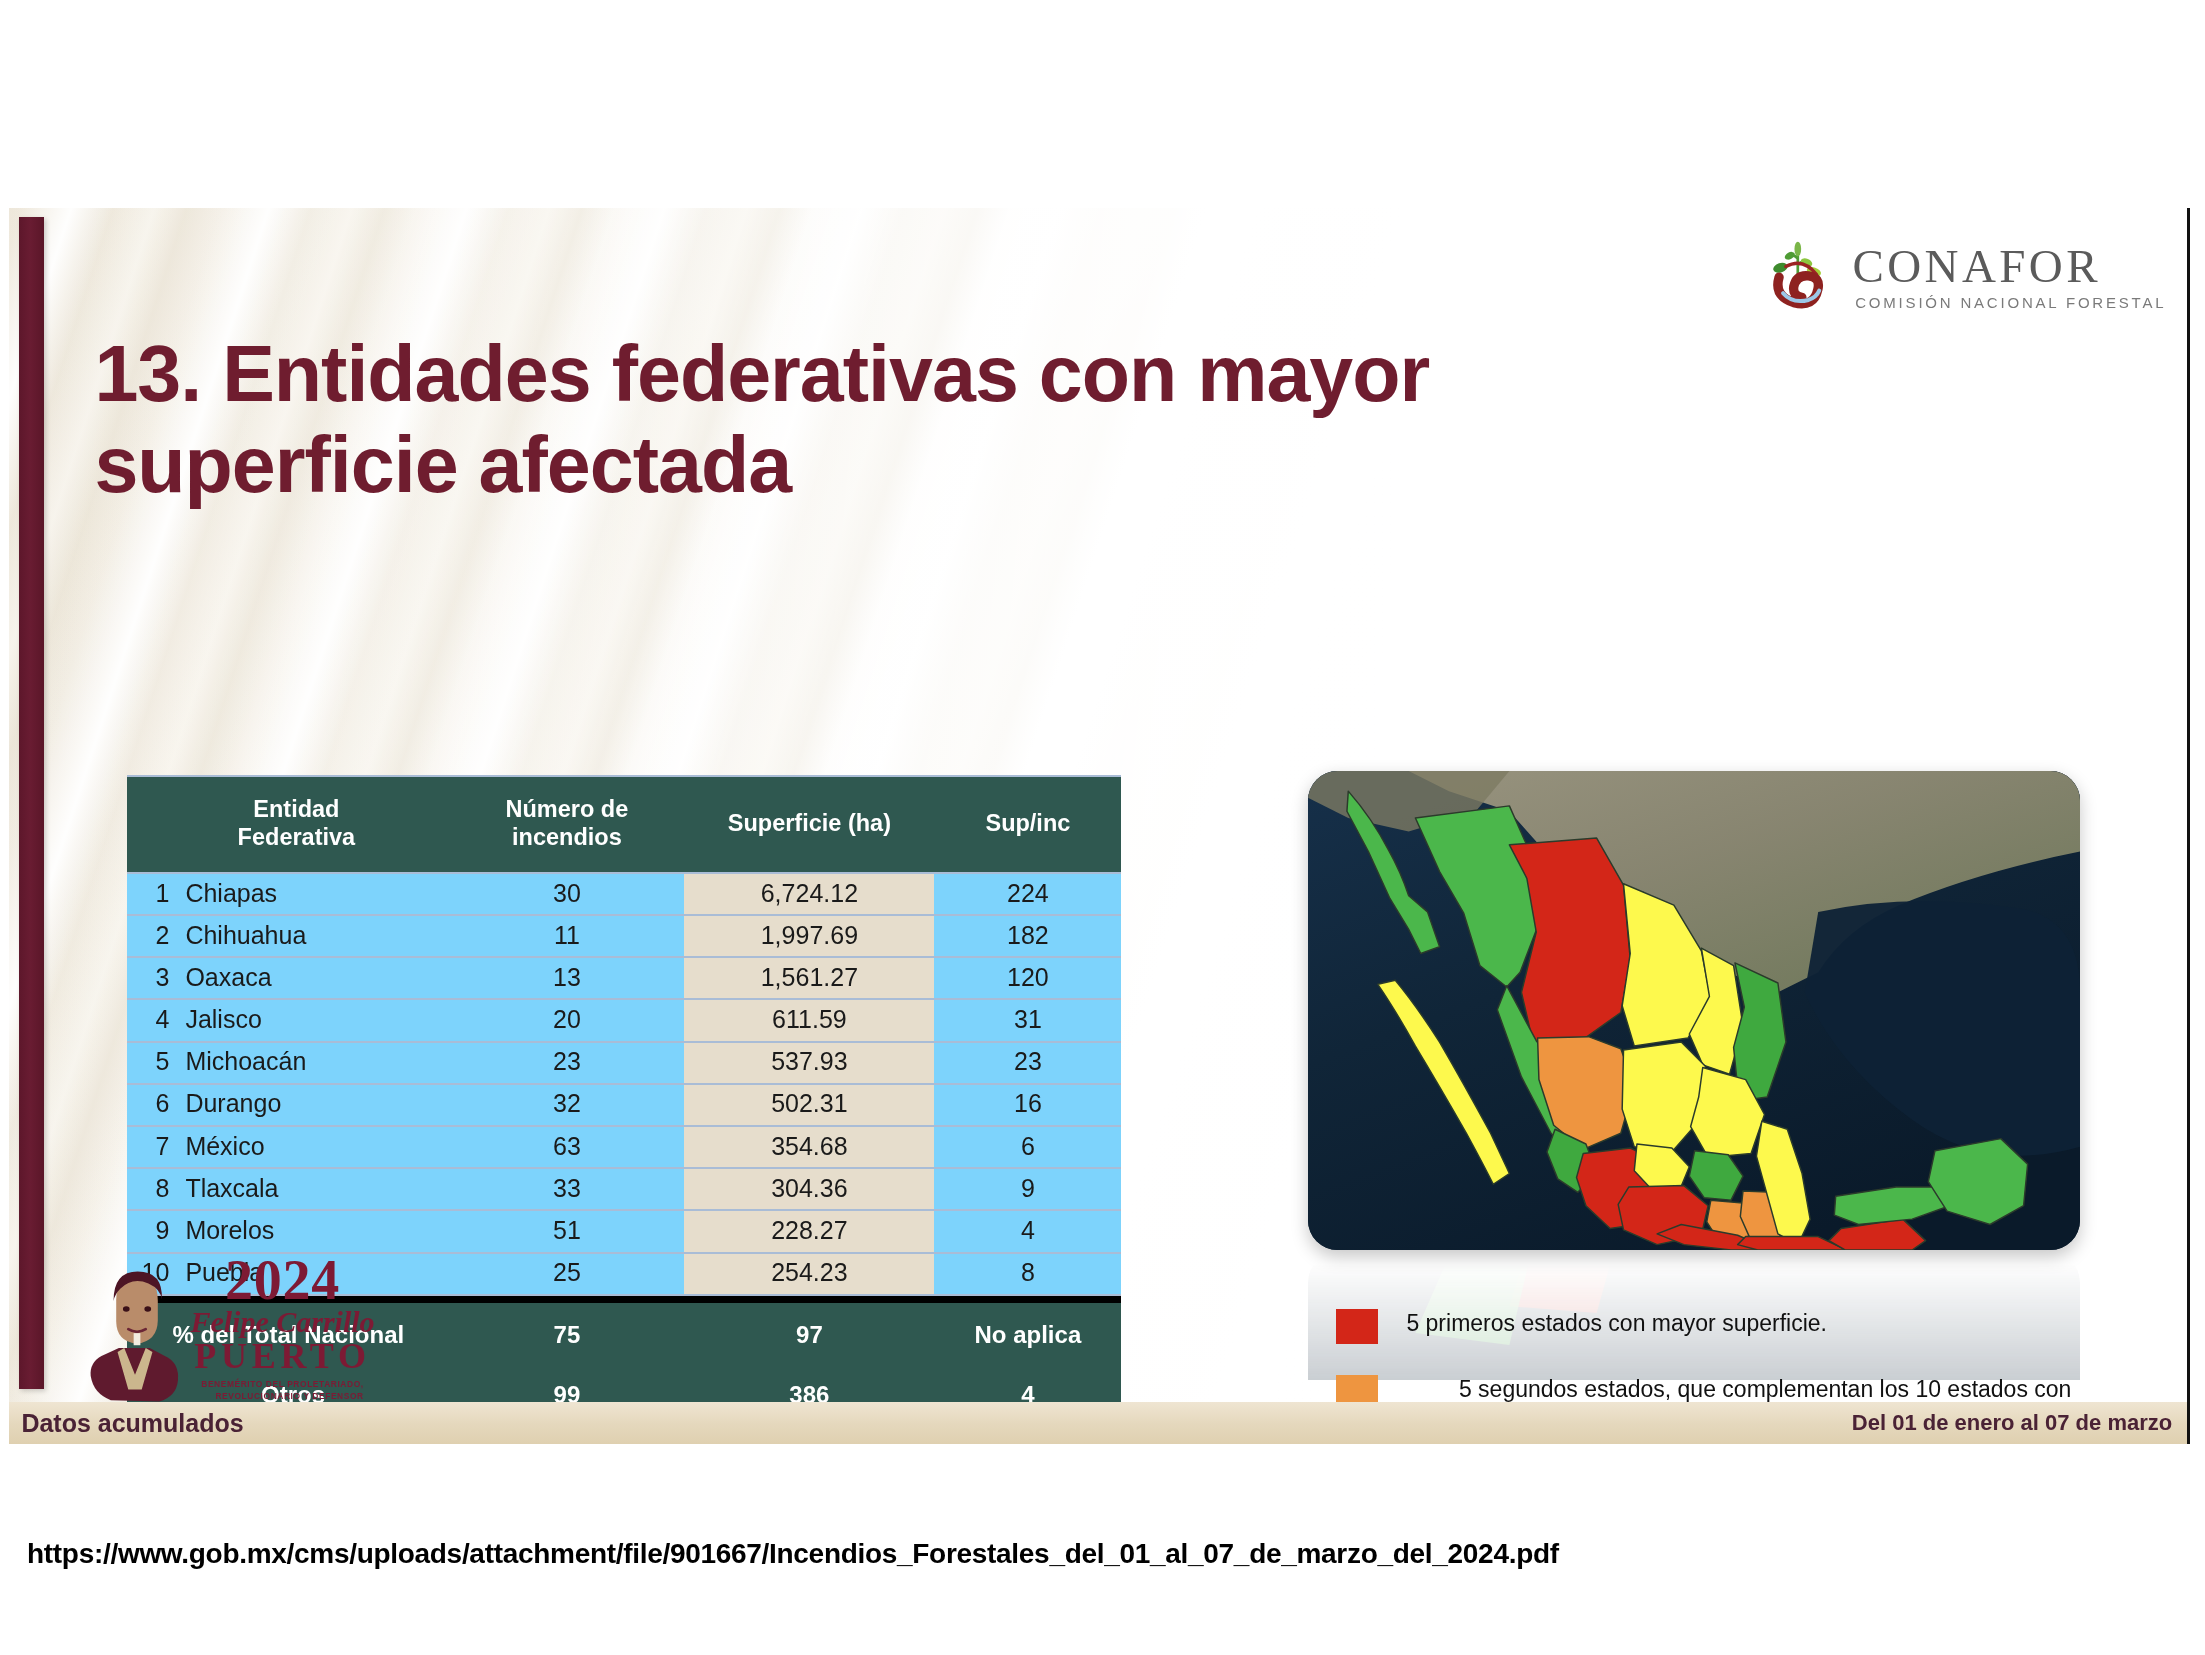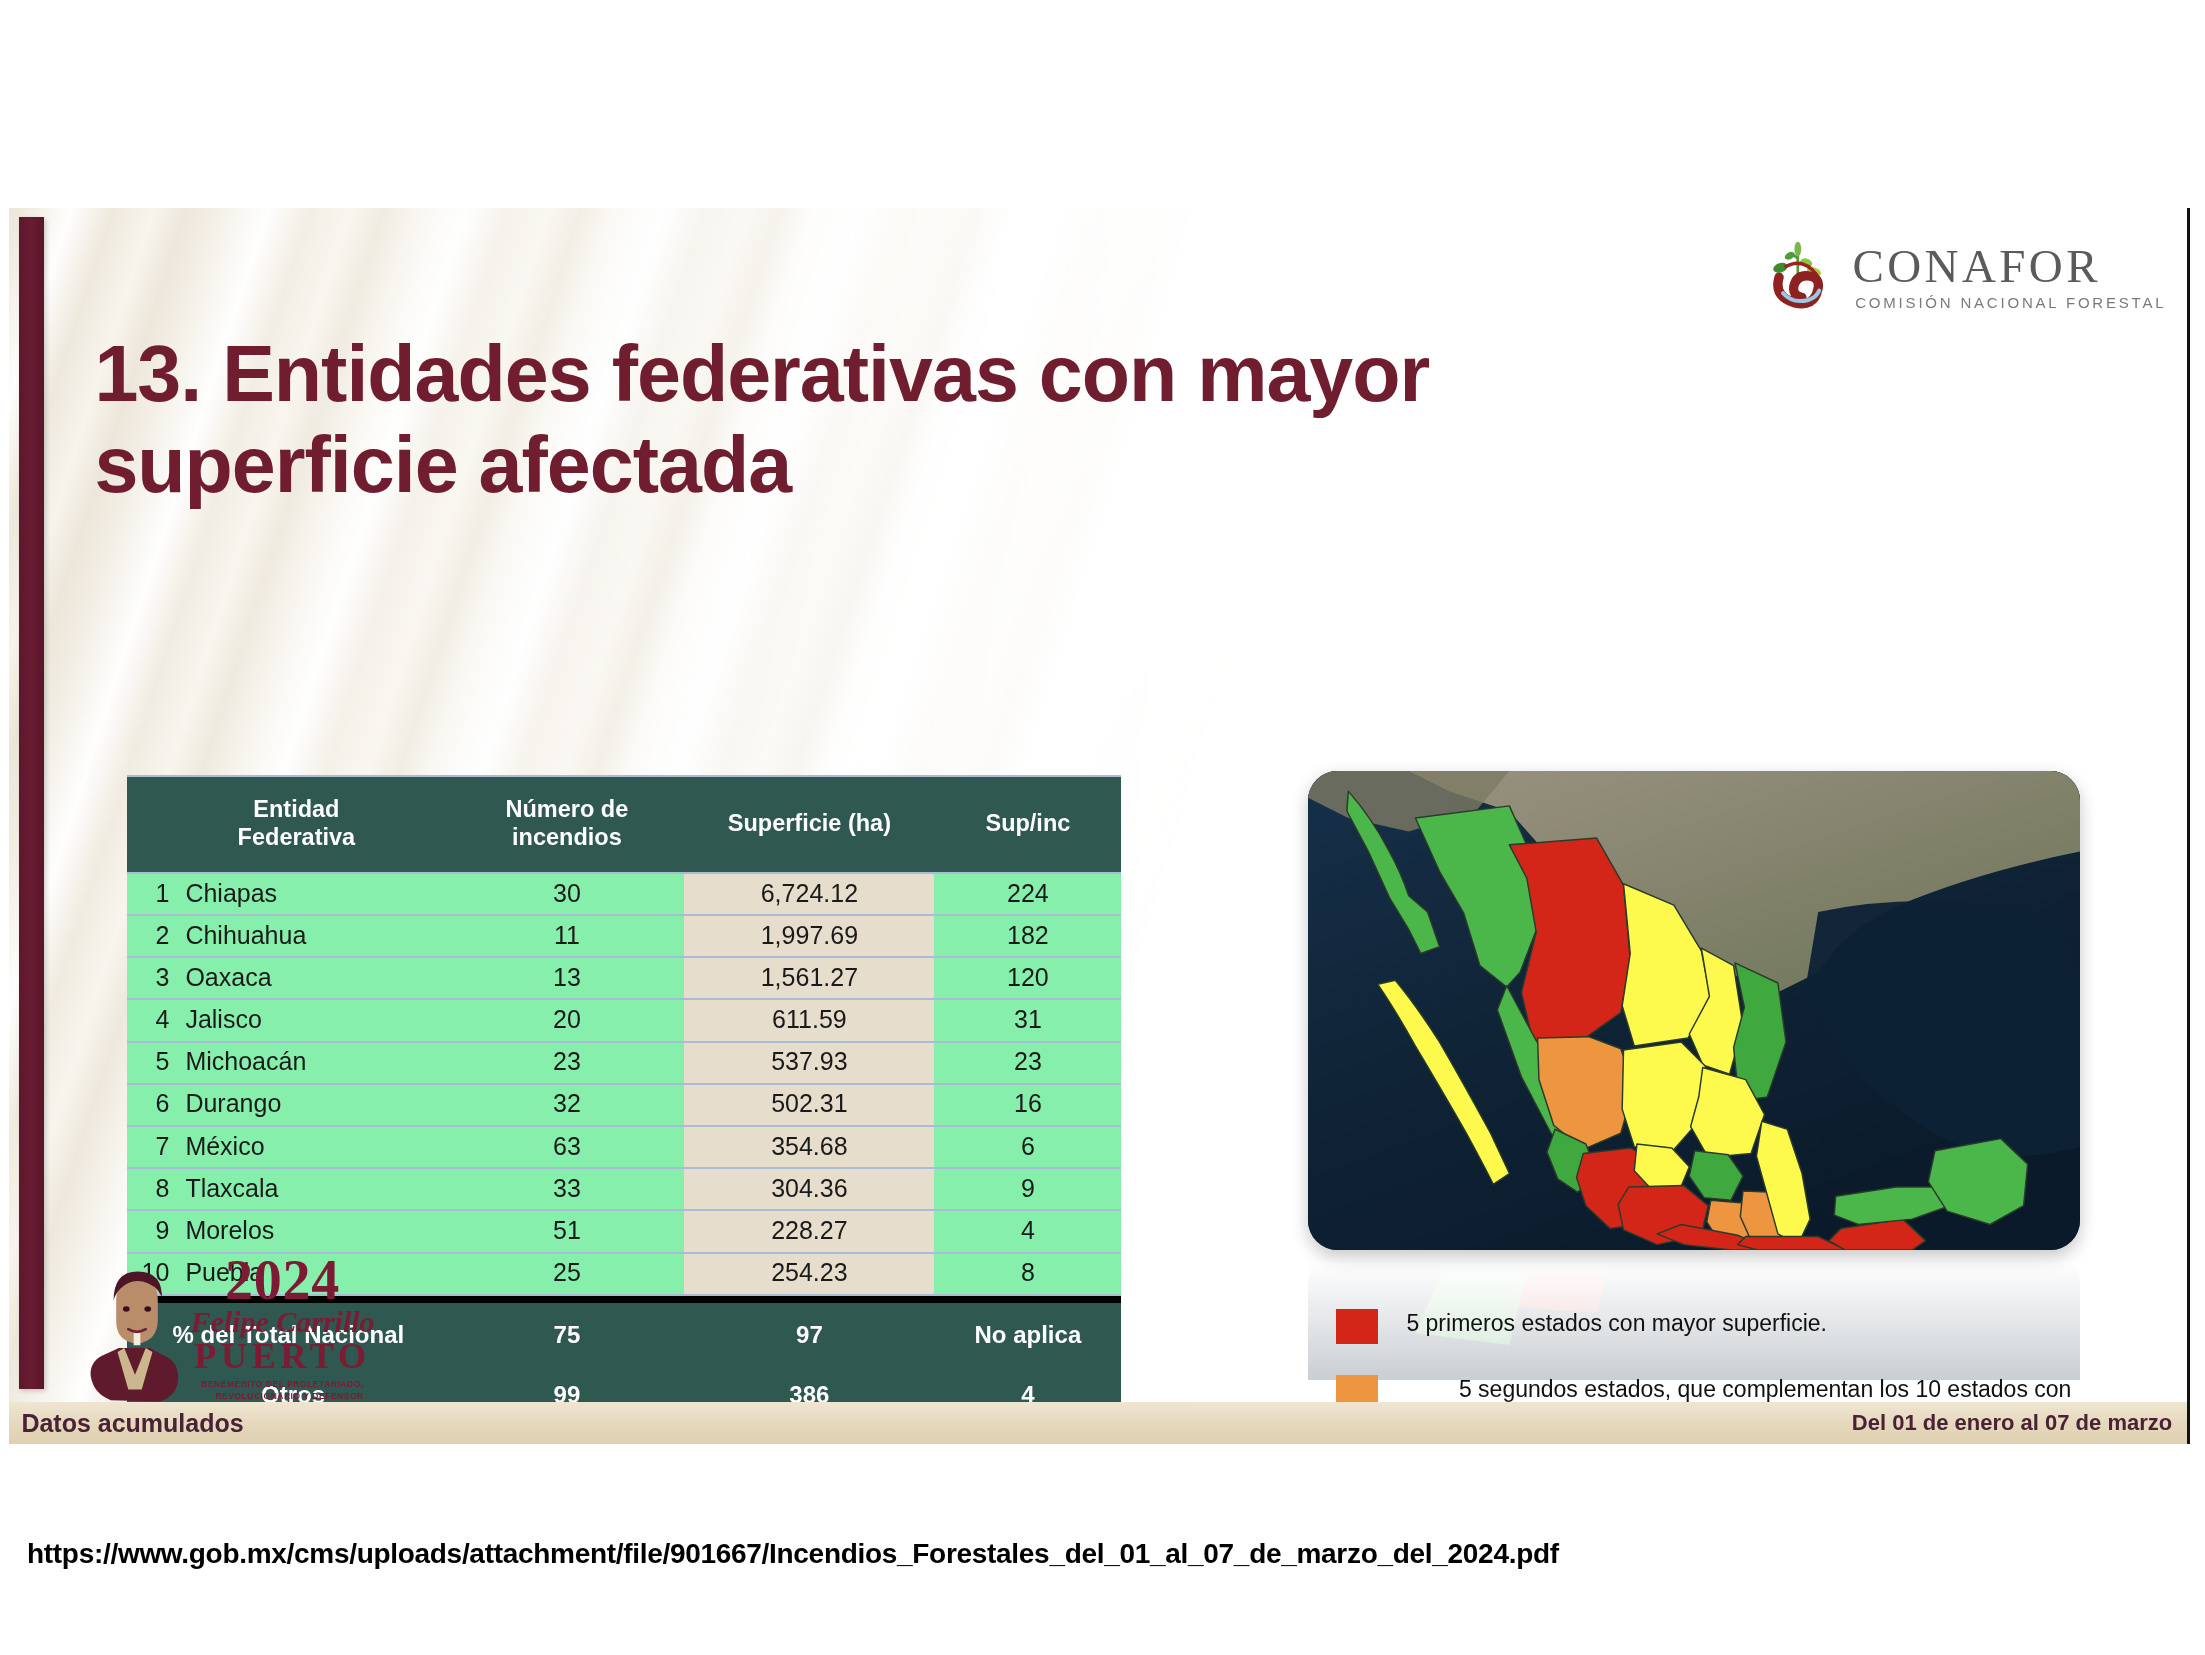--- a/index.html
+++ b/index.html
@@ -92,21 +92,21 @@
     background: #2F5850;
     color: #ffffff;
     font-size: 23.5px; font-weight: 700;
     padding: 17.5px 4px 20px;
     text-align: center; vertical-align: middle;
     line-height: 1.22;
     border-top: 2px solid #a9bcd6;
   }
   #data-table thead th.th-ent { padding-left: 20px; }
 
-  #data-table tbody tr { background: #86efac; }
+  #data-table tbody tr { background: #7dd3fc; }
   #data-table tbody td {
     font-size: 25px; color: #1a1a1a;
     padding: 4.7px 5.4px 6px;
     text-align: center;
     border-bottom: 2.7px solid #a9bcd6;
     border-top: 0;
     line-height: 1.18;
   }
   #data-table tbody tr:first-child td { border-top: 2.7px solid #a9bcd6; }
   #data-table td.cell-name {

